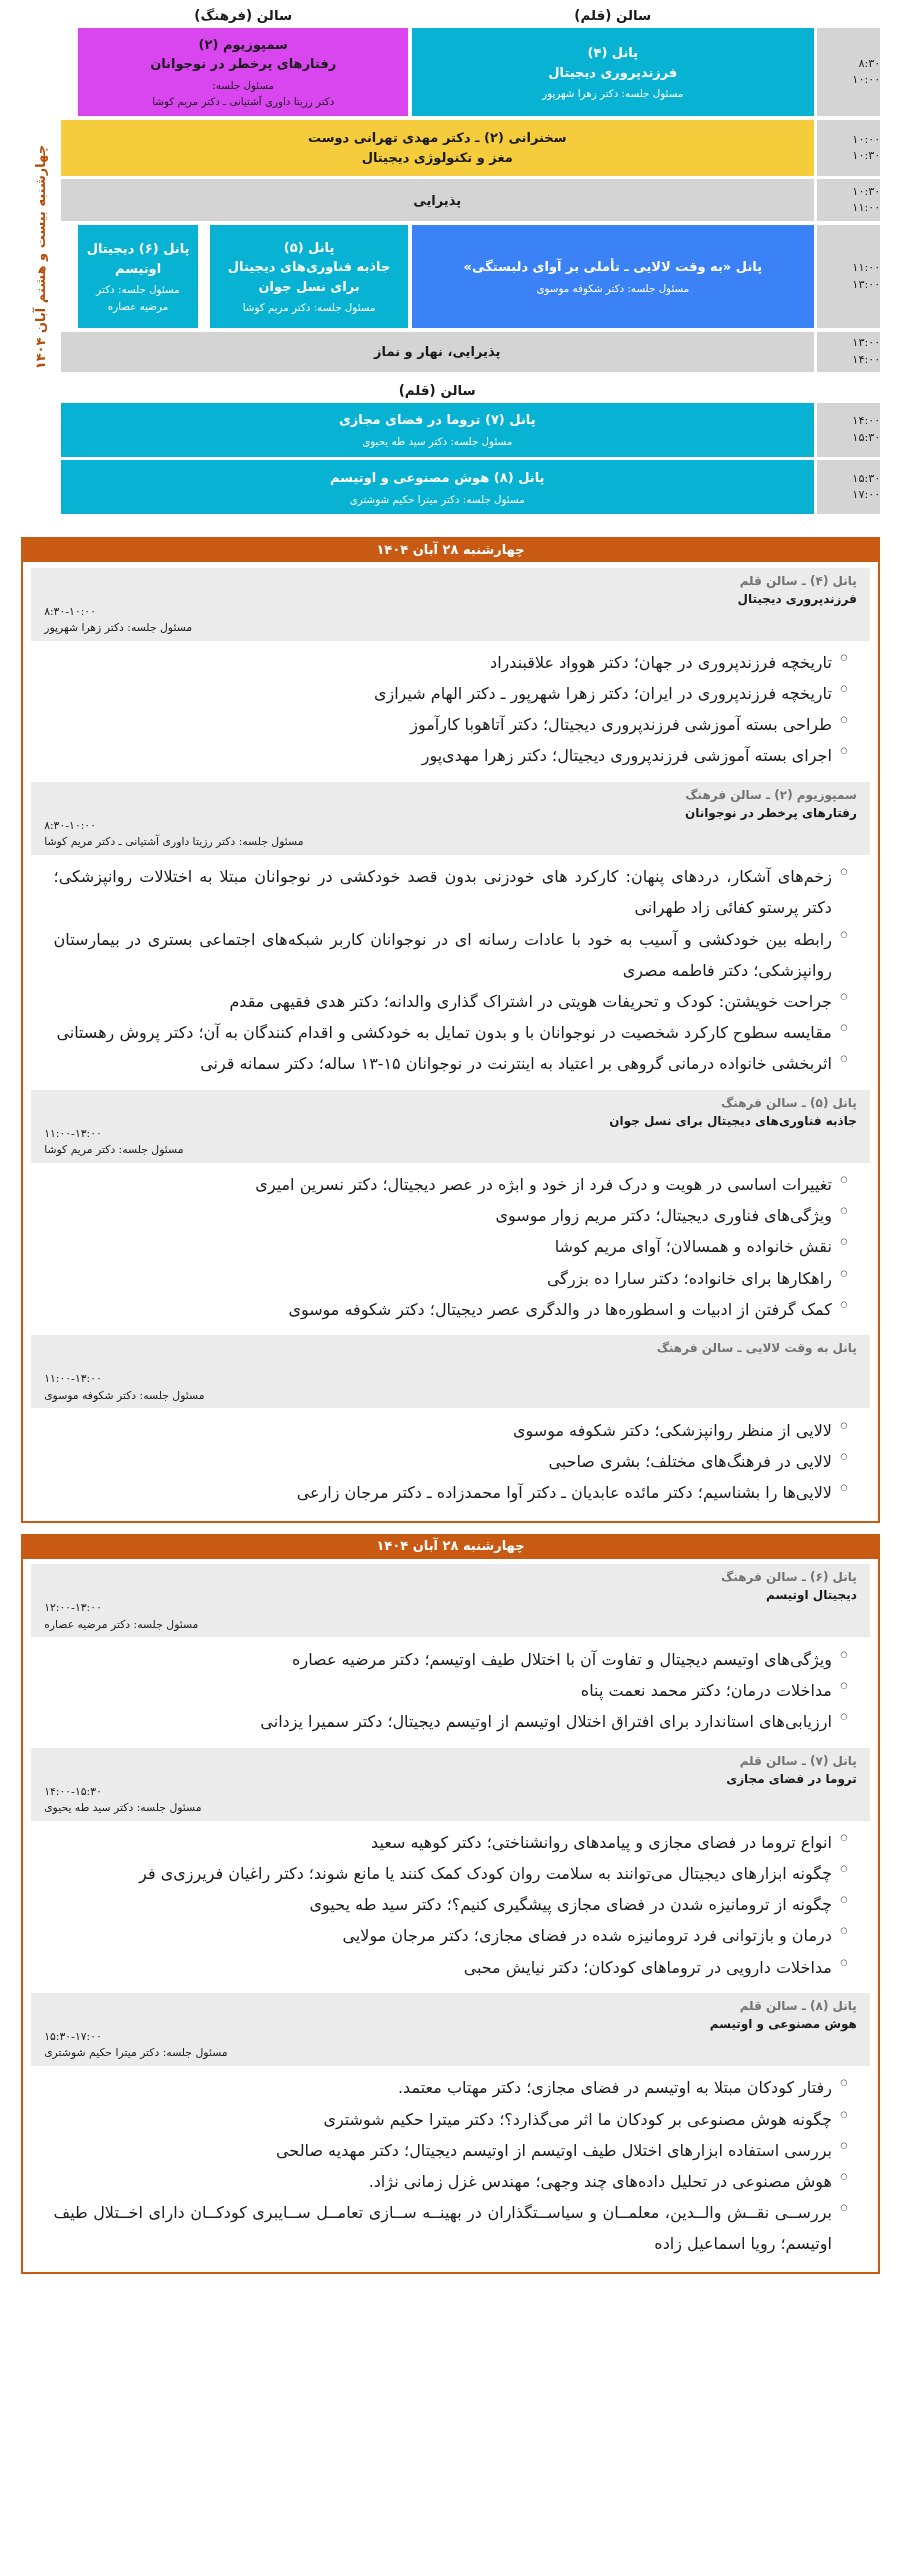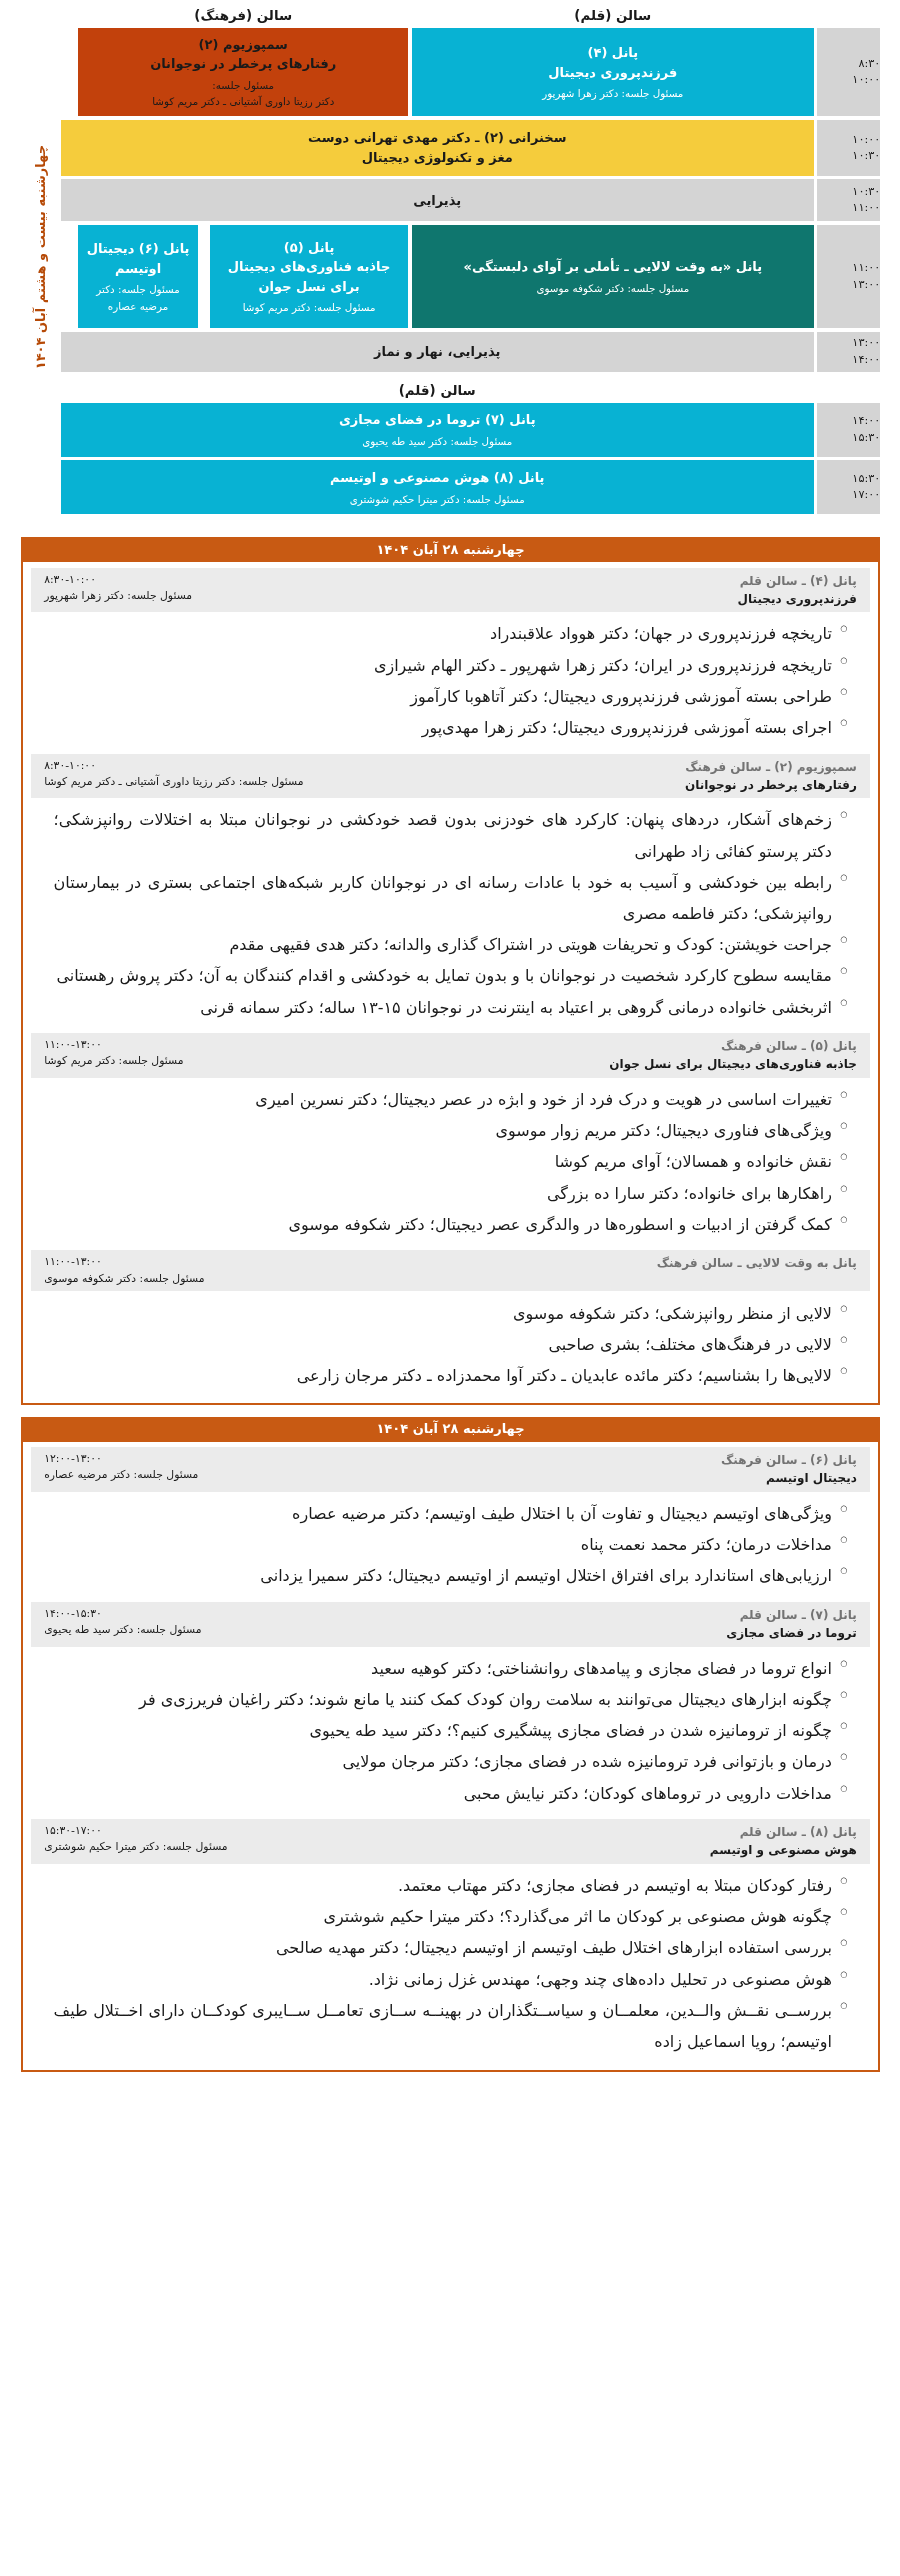--- a/index.html
+++ b/index.html
@@ -93,24 +93,24 @@
   .cell .t1{font-size:13px;font-weight:bold;line-height:1.5;}
   .cell .t2{font-size:13px;font-weight:bold;line-height:1.5;}
   .cell .sub{font-size:10.3px;font-weight:normal;line-height:1.6;margin-top:3.1px;}
   .cell .sub2{font-size:10.3px;font-weight:normal;line-height:1.6;}
 
   .c-pen{flex:0 0 402px;width:402px;}
   .c-cult{flex:0 0 330px;width:330px;}
   .c-full{flex:1 1 auto;}
 
   .bg-cyan{background:#08b2d3;color:#ffffff;}
-  .bg-peach{background:#c2410c;color:#1a1a1a;}
+  .bg-peach{background:#d946ef;color:#1a1a1a;}
   .bg-yellow{background:#f5cc3c;color:#1a1a1a;}
   .bg-grey{background:#d4d4d4;color:#1a1a1a;}
-  .bg-green{background:#0f766e;color:#ffffff;}
+  .bg-green{background:#3b82f6;color:#ffffff;}
   .bg-cyan2{background:#08b2d3;color:#ffffff;}
 
   .split-col{display:flex;gap:12px;flex:0 0 330px;width:330px;}
   .split-col .cell{flex:1 1 auto;}
 
   
   .detail-section{
     margin:0 20.6px;
     border:2.1px solid #c85a13;
     border-top:none;
@@ -136,21 +136,21 @@
     display:flex;
     flex-direction:row;
     justify-content:space-between;
     align-items:flex-start;
     background:#ebebeb;
     padding:4.1px 13.4px 4.6px 13.4px;
     box-sizing:border-box;
     margin:5.2px 8.2px 4.1px 8.2px;
   }
   .panel-head .right-col{text-align:right;}
-  .panel-head .left-col{text-align:left;}
+  .panel-head .left-col{text-align:left;margin-top:32px;}
   .panel-title{
     font-size:12px;
     font-weight:bold;
     color:#737373;
     line-height:1.5;
   }
   .panel-sub{
     font-size:12px;
     font-weight:bold;
     color:#1a1a1a;

